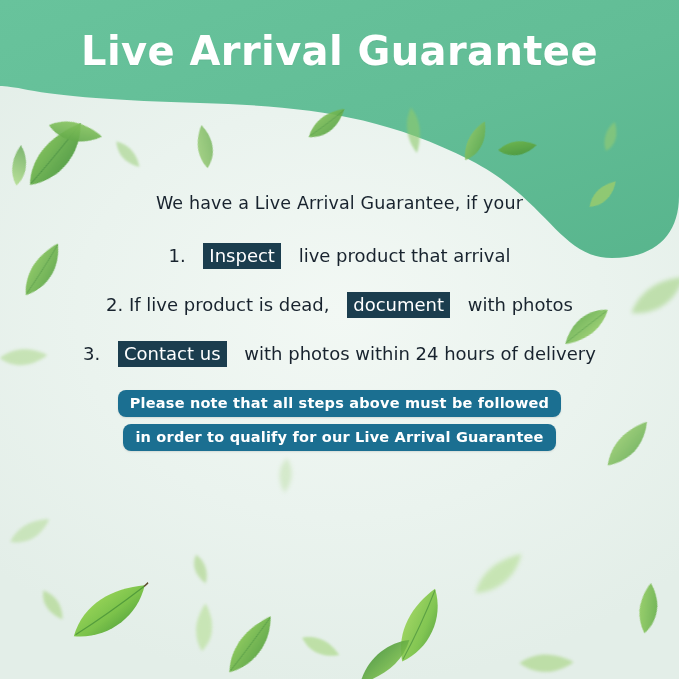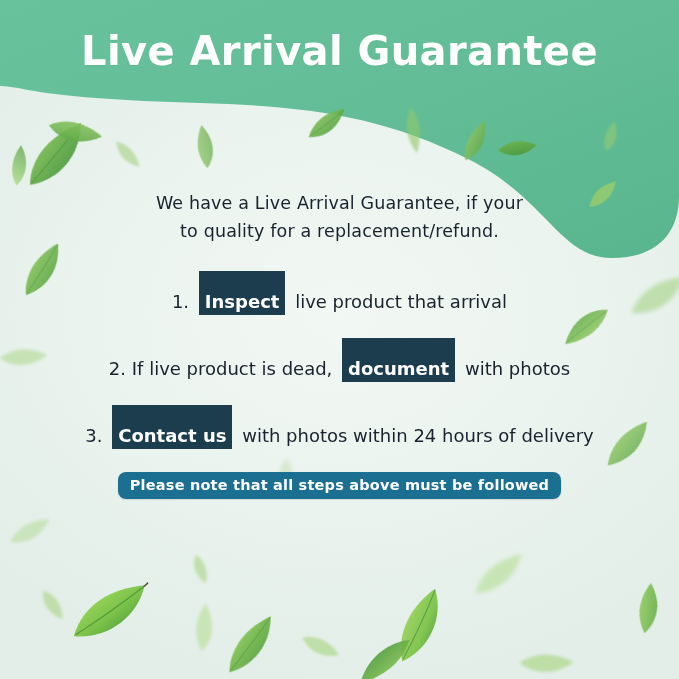--- a/index.html
+++ b/index.html
@@ -74,23 +74,23 @@
     line-height:26px;
     color:#18232e;
     font-family:"DejaVu Sans", sans-serif;
     margin-bottom:23px;
     white-space:nowrap;
   }
   .hl{
     display:inline-block;
     background:#1b3d4e;
     color:#ffffff;
-    font-weight:bold;
-    padding:20px 6px 3px 6px;
-    margin:0 4px;
+    font-weight:normal;
+    padding:2px 6px 3px 6px;
+    margin:0 12px;
     line-height:21px;
     vertical-align:baseline;
   }
 
   .notice{
     margin-top:22px;
     display:flex;
     flex-direction:column;
     align-items:center;
     gap:7px;
@@ -402,21 +402,20 @@
   <div class="leaf" style="left:268px;top:465px;transform:rotate(118deg);opacity:.35;filter:blur(2px);">
     <svg width="34" height="20" viewBox="0 0 34 20">
         <path d="M1,16 C9,3 21,0 33,2 C24,16 12,20 1,16 Z" fill="#aad689"></path>
       </svg>
   </div>
 
   <div class="content">
 
     <div class="intro">
       <div>We have a Live Arrival Guarantee, if your</div>
-      <div>to quality for a replacement/refund.</div>
     </div>
 
     <div class="steps">
 
       <div class="step">
         <span>1.</span>
         <span class="hl">Inspect</span>
         <span>live product that arrival</span>
       </div>
 
@@ -430,17 +429,18 @@
       <div class="step">
         <span>3.</span>
         <span class="hl">Contact us</span>
         <span>with photos within 24 hours of delivery</span>
       </div>
 
     </div>
 
     <div class="notice">
       <div class="notice-line">Please note that all steps above must be followed</div>
+      <div class="notice-line">in order to qualify for our Live Arrival Guarantee</div>
     </div>
 
   </div>
 
 </div>
 
 </body></html>

